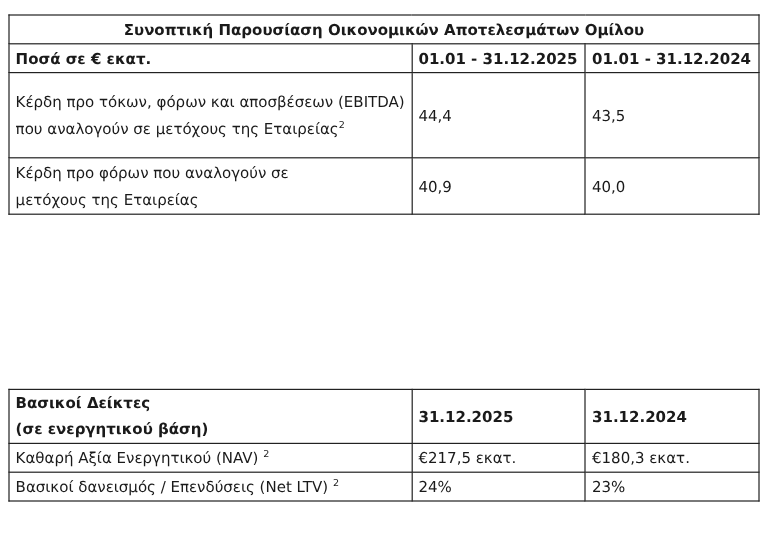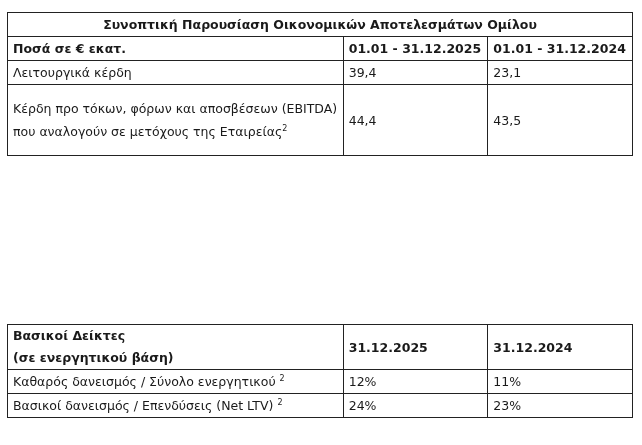--- a/index.html
+++ b/index.html
@@ -62,51 +62,51 @@
     <tbody>
         <tr>
       <td colspan="3" class="title-cell">Συνοπτική Παρουσίαση Οικονομικών Αποτελεσμάτων Ομίλου</td>
     </tr>
     <tr>
       <td class="bold label">Ποσά σε € εκατ.</td>
       <td class="bold center">01.01 - 31.12.2025</td>
       <td class="bold center">01.01 - 31.12.2024</td>
     </tr>
     <tr>
-      <td class="label"><span>Λειτουργικά κέρδη</span></td>
-      <td class="center">39,4</td>
-      <td class="center">23,1</td>
-    </tr>
-    <tr>
       <td class="label" style="height:70px;"><span>Κέρδη προ τόκων, φόρων και αποσβέσεων (EBITDA) που αναλογούν σε μετόχους της Εταιρείας</span><sup>2</sup></td>
       <td class="center">44,4</td>
       <td class="center">43,5</td>
+    </tr>
+    <tr>
+      <td class="label" style="height:46px; padding-right:60px;"><span>Κέρδη προ φόρων που αναλογούν σε μετόχους της Εταιρείας</span></td>
+      <td class="center">40,9</td>
+      <td class="center">40,0</td>
     </tr>
   </tbody>
     </table>
 
   <table class="t2">
     <colgroup>
       <col class="c1">
         <col class="c2">
         <col class="c3">
     </colgroup>
     <tbody>
         <tr class="h2">
       <td class="bold label">
         <span class="hdr-line">Βασικοί Δείκτες</span>
         <span class="hdr-line">(σε ενεργητικού βάση)</span>
       </td>
       <td class="bold center">31.12.2025</td>
       <td class="bold center">31.12.2024</td>
     </tr>
     <tr>
-      <td class="label"><span>Καθαρός δανεισμός / Σύνολο ενεργητικού</span> <sup>2</sup></td>
-      <td class="center">12%</td>
-      <td class="center">11%</td>
+      <td class="label"><span>Καθαρή Αξία Ενεργητικού (NAV)</span> <sup>2</sup></td>
+      <td class="center">€217,5 εκατ.</td>
+      <td class="center">€180,3 εκατ.</td>
     </tr>
     <tr>
       <td class="label"><span>Βασικοί δανεισμός / Επενδύσεις (Net LTV)</span> <sup>2</sup></td>
       <td class="center">24%</td>
       <td class="center">23%</td>
     </tr>
   </tbody>
     </table>
 
 </div>

